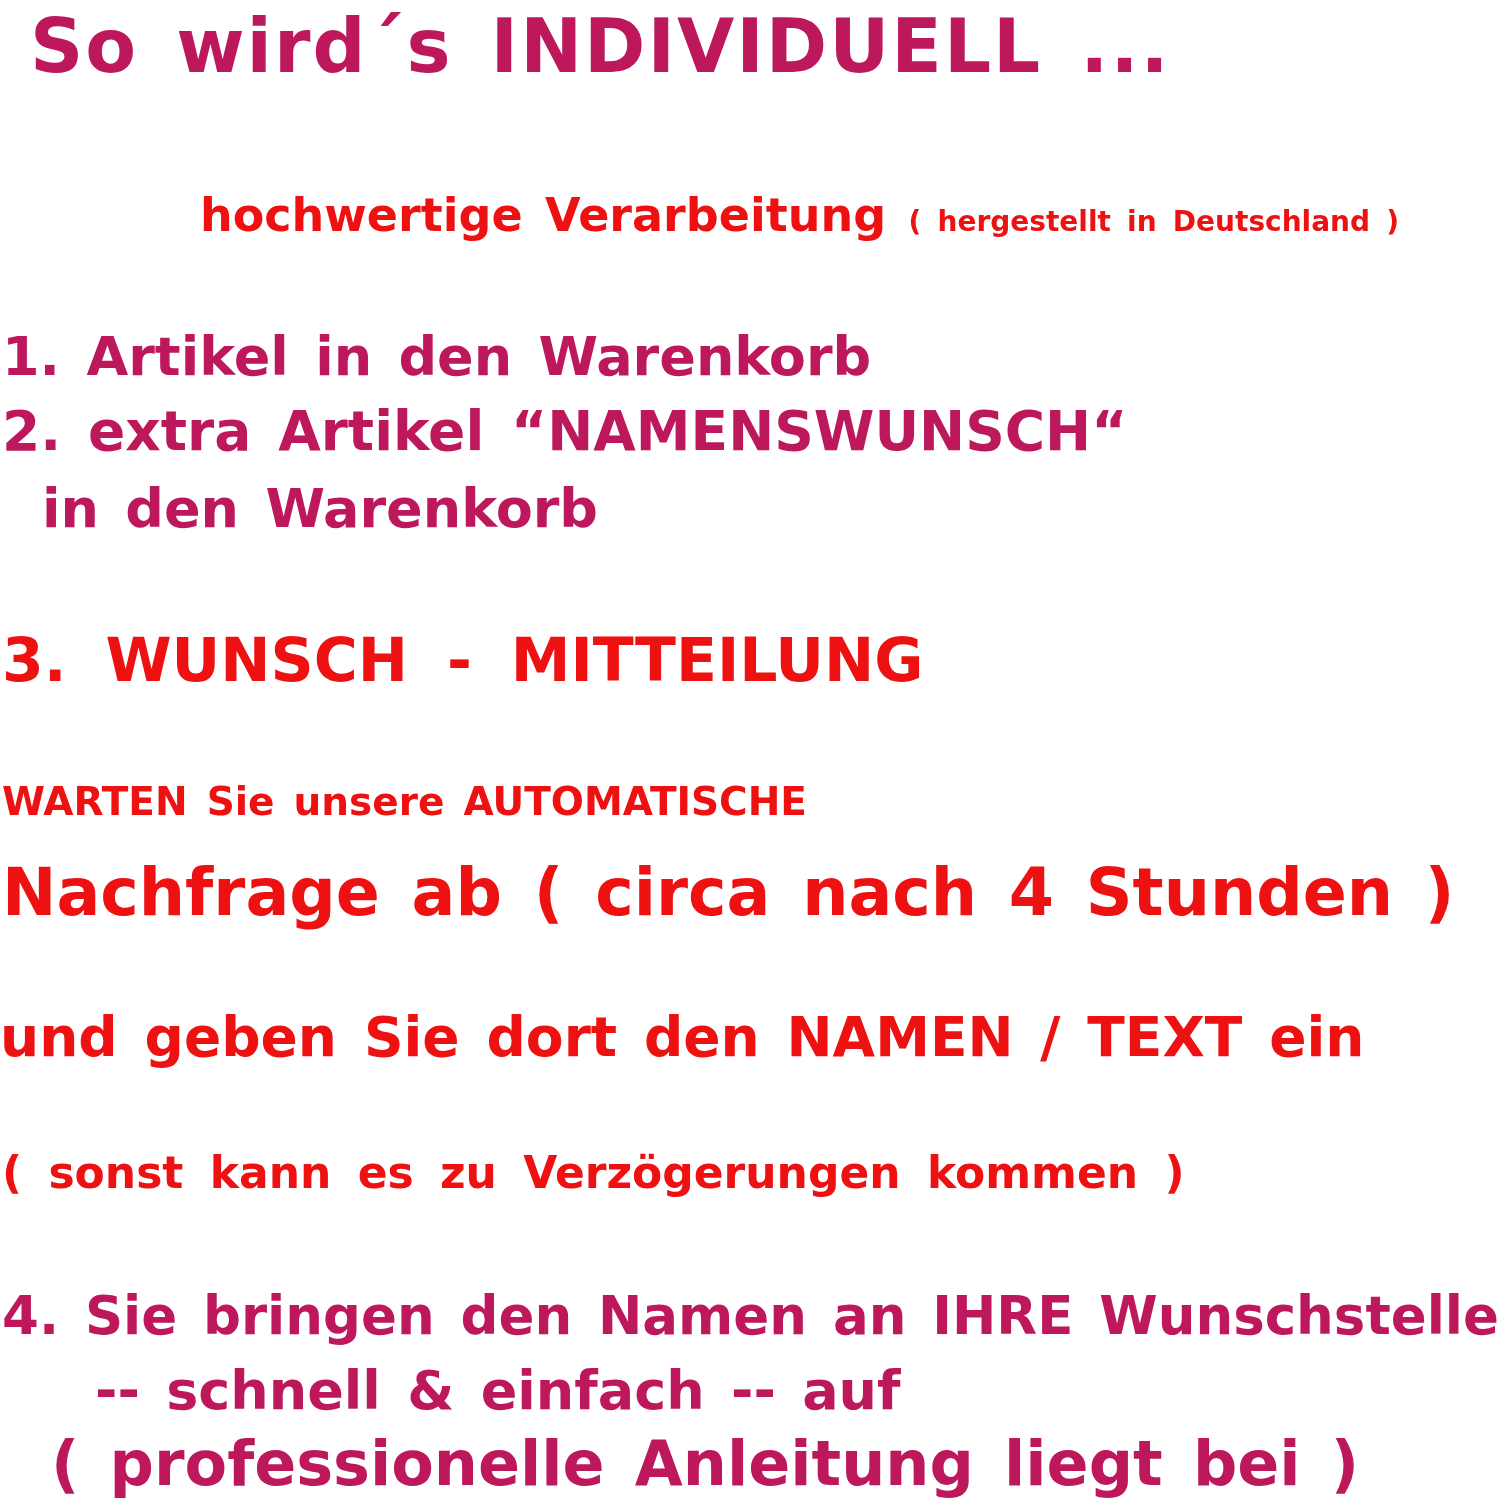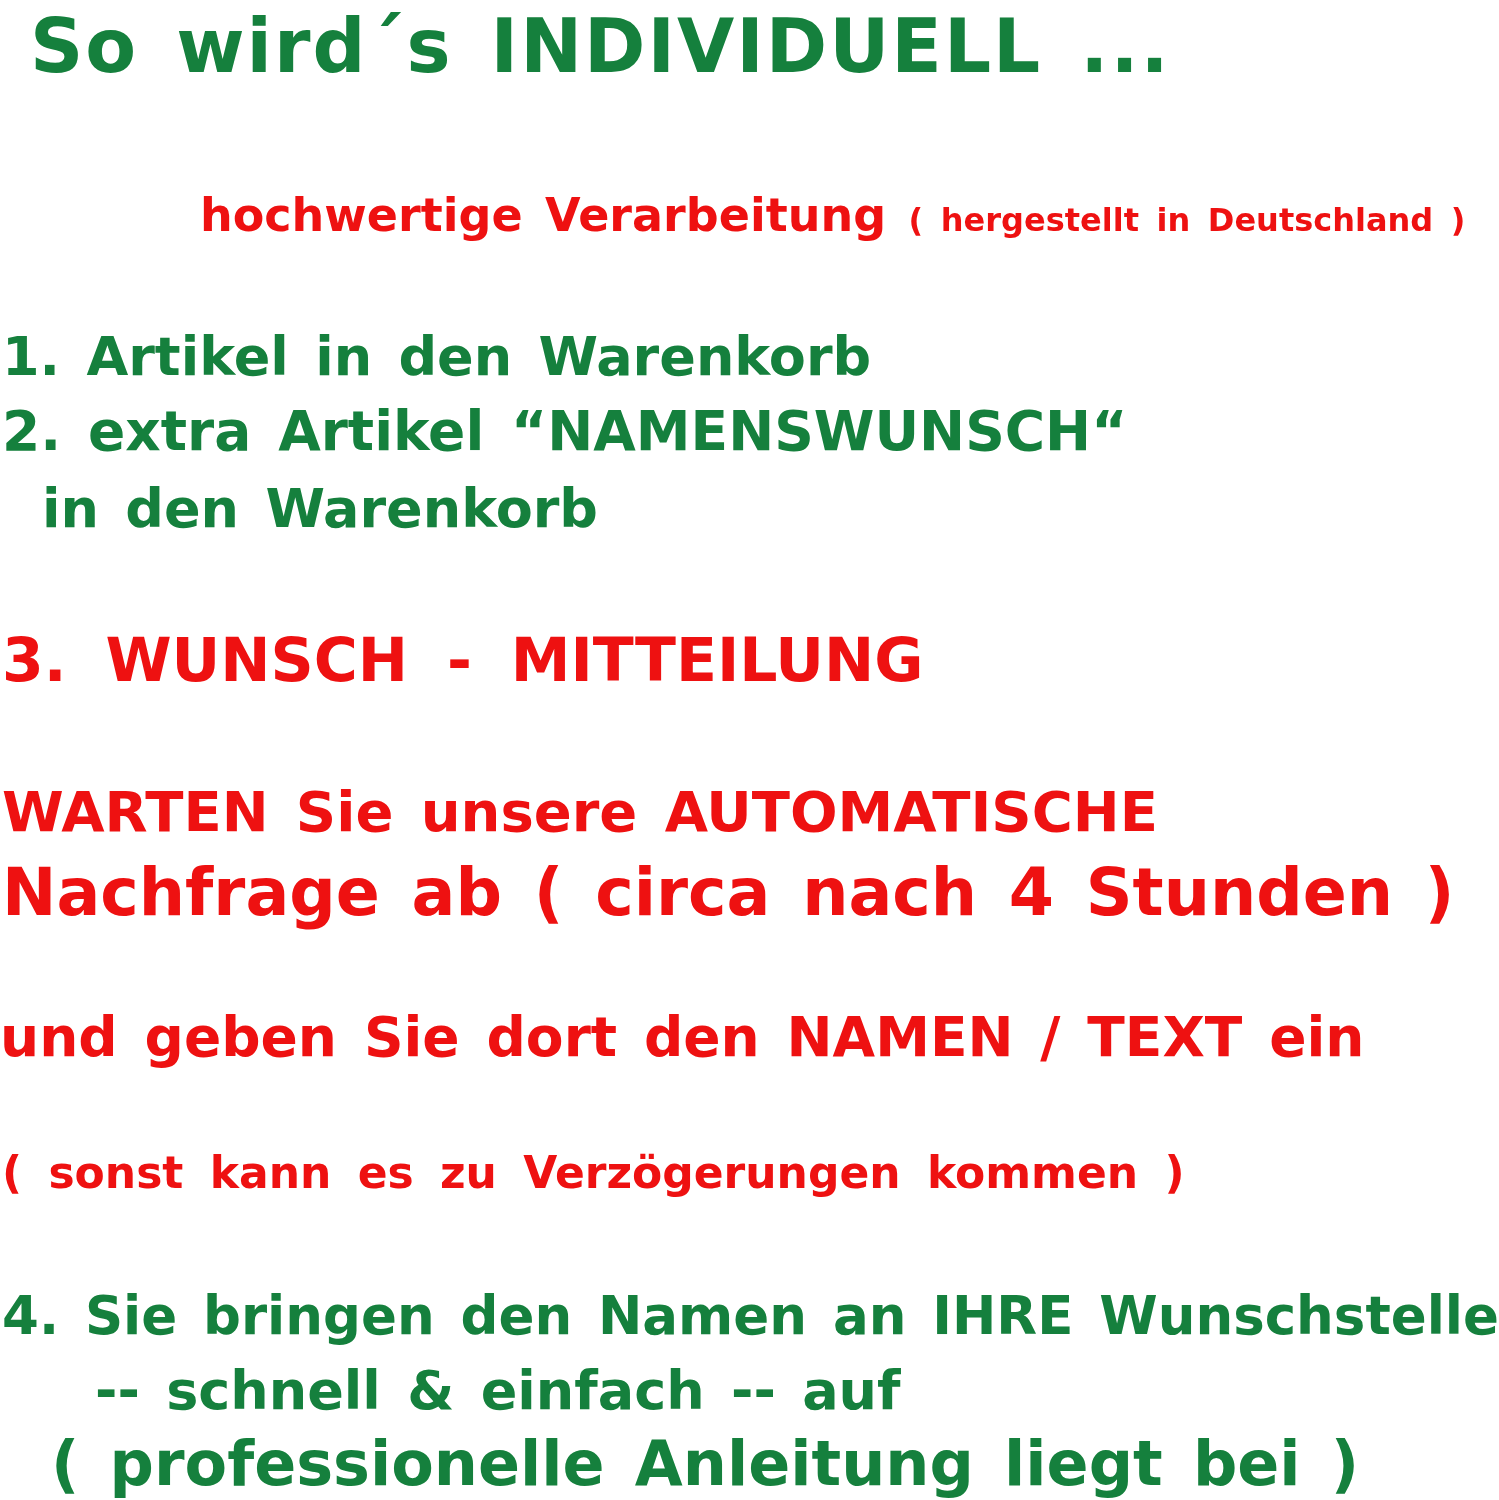--- a/index.html
+++ b/index.html
@@ -16,32 +16,32 @@
     font-family: "DejaVu Sans", sans-serif;
     font-weight: 700;
     white-space: nowrap;
   }
   .line {
     position: absolute;
     line-height: 1.15;
     letter-spacing: 0px;
     word-spacing: 0.14em;
   }
-  .black { color: #15803d; }
+  .black { color: #be185d; }
   .red   { color: #ee1111; }
 
   .l-title      { left: 30px;  top: 4px;    font-size: 74px; letter-spacing: 2px; }
   .l-red1       { left: 95px;  top: 120px;  font-size: 46px; }
   .l-red2       { left: 200px; top: 189px;  font-size: 46px; }
-  .l-red2-note  { font-size: 32px; }
+  .l-red2-note  { font-size: 28px; }
   .l-step1      { left: 2px;   top: 326px;  font-size: 54px; }
   .l-step2a     { left: 2px;   top: 400px;  font-size: 55px; }
   .l-step2b     { left: 2px;   top: 478px;  font-size: 54px; margin-left: 40px; }
   .l-step3      { left: 2px;   top: 626px;  font-size: 60px; word-spacing: 0.3em; }
-  .l-wait1      { left: 2px;   top: 780px;  font-size: 56px; }
+  .l-wait1      { left: 2px;   top: 780px;  font-size: 39px; }
   .l-wait2      { left: 2px;   top: 856px;  font-size: 65px; }
   .l-input      { left: 0px;   top: 1006px; font-size: 55px; }
   .l-delaynote  { left: 2px;   top: 1148px; font-size: 44px; word-spacing: 0.25em; }
   .l-step4a     { left: 2px;   top: 1286px; font-size: 53px; }
   .l-step4b     { left: 95px;  top: 1360px; font-size: 54px; }
   .l-step4note  { left: 14px;  top: 1428px; font-size: 62px; margin-left: 37px; }
 </style>
 </head>
 <body>
 

